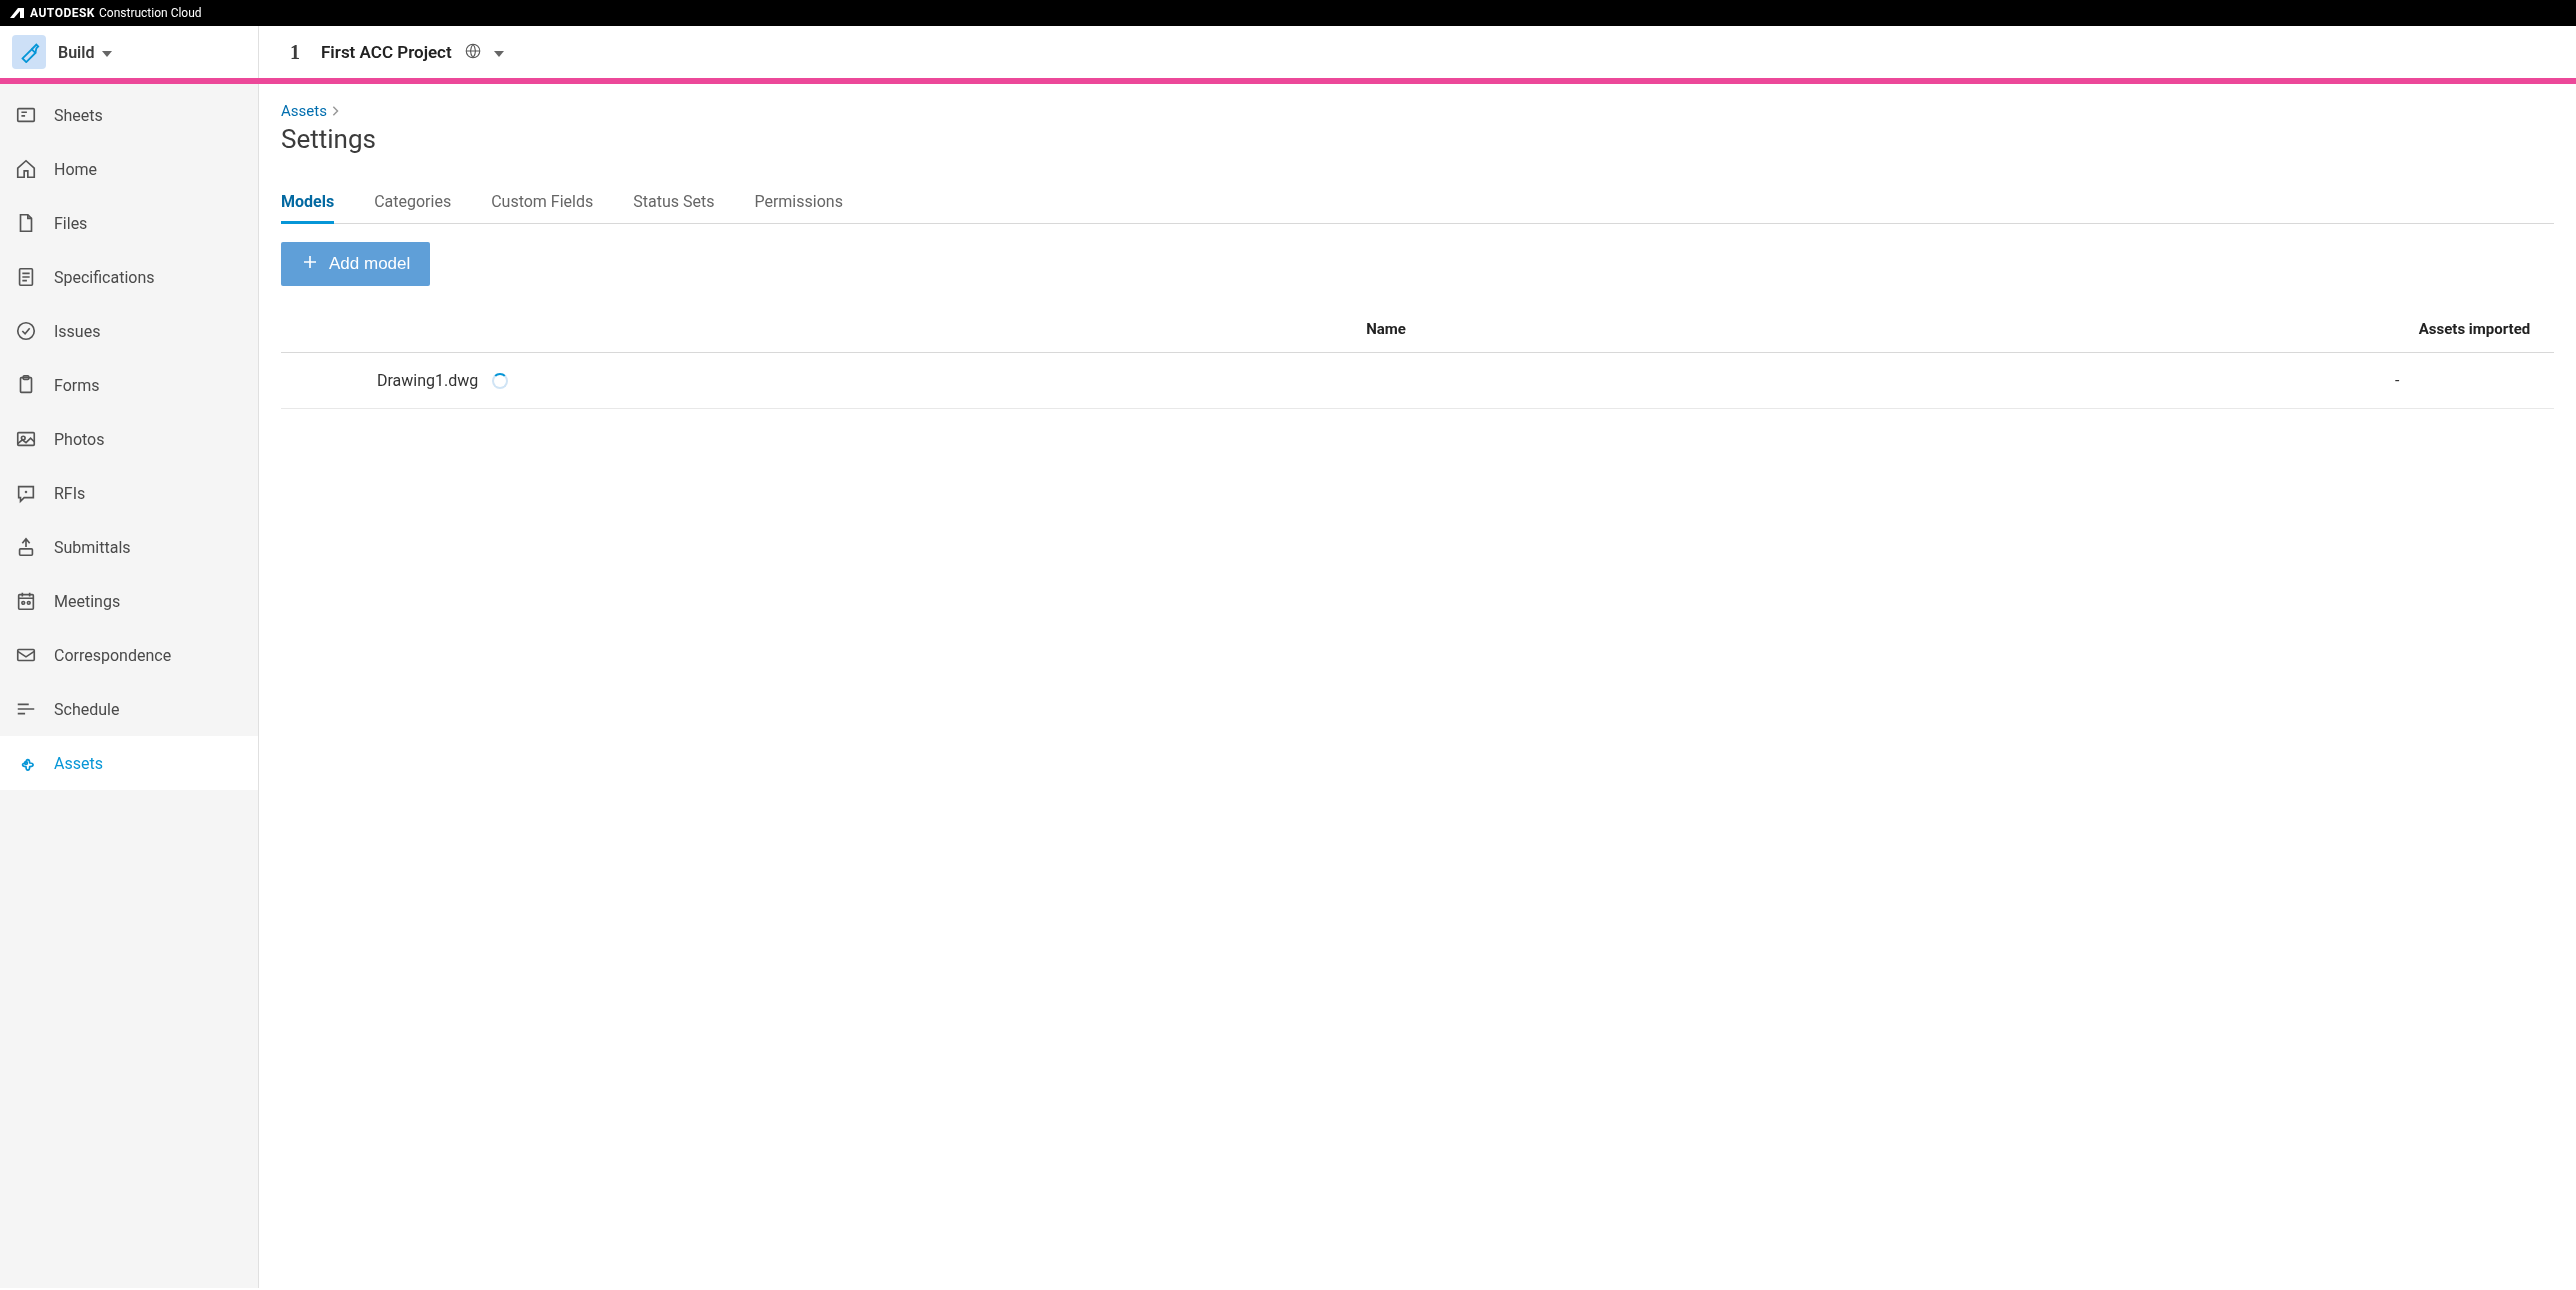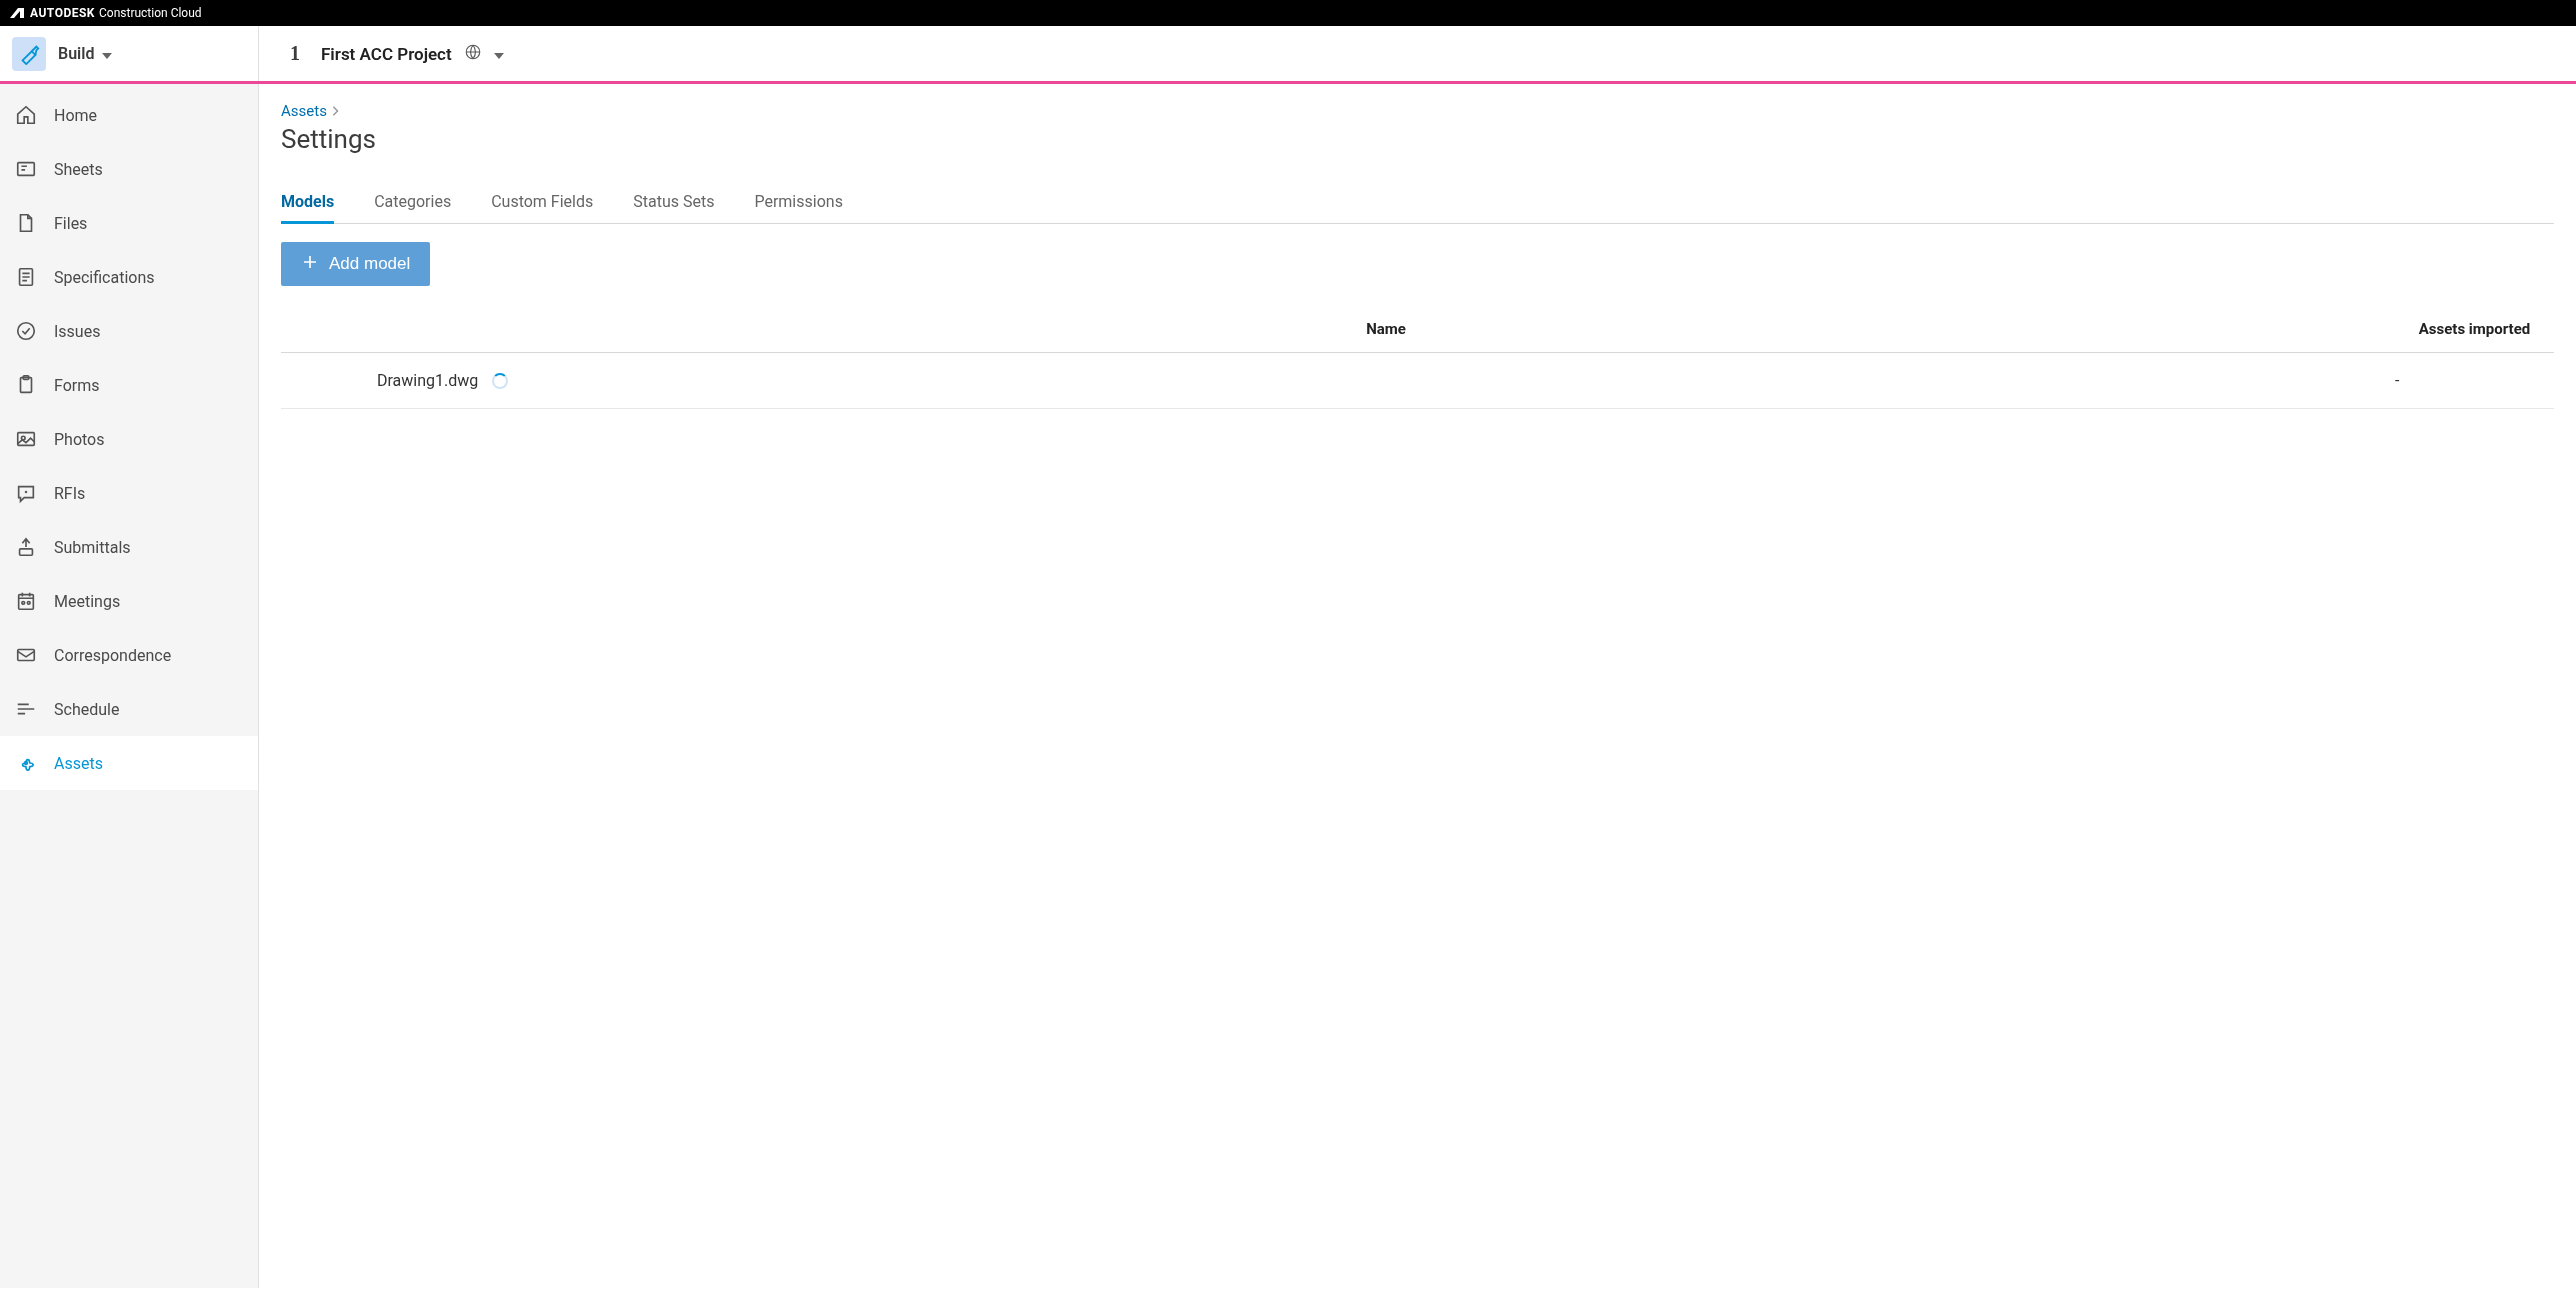--- a/index.html
+++ b/index.html
@@ -32,21 +32,21 @@
       letter-spacing: 0.5px;
       margin-right: 4px;
     }
     .top-bar .brand-light {
       font-weight: 400;
     }
     .header-bar {
       display: flex;
       align-items: center;
       height: 58px;
-      border-bottom: 3px solid #ec4899;
+      border-bottom: 6px solid #ec4899;
       background: #fff;
     }
     .product-switcher {
       display: flex;
       align-items: center;
       padding: 0 12px;
       width: 259px;
       height: 100%;
       border-right: 1px solid #e0e0e0;
     }
@@ -298,33 +298,33 @@
         </svg>
     </span>
   </div>
 </div>
 
 <div class="layout">
   <nav class="sidebar">
     <div class="sidebar-item">
       <span class="nav-icon">
         <svg width="22" height="22" viewBox="0 0 24 24" fill="none" stroke="#555" stroke-width="1.8">
-            <path d="M3 11 L12 3 L21 11 V21 H14 V14 H10 V21 H3 Z"></path>
-          </svg>
-      </span>
-      <span class="nav-label">Home</span>
-    </div>
-    <div class="sidebar-item">
-      <span class="nav-icon">
-        <svg width="22" height="22" viewBox="0 0 24 24" fill="none" stroke="#555" stroke-width="1.8">
             <rect x="3" y="5" width="18" height="14" rx="1"></rect>
             <path d="M7 9 h6 M7 13 h4"></path>
           </svg>
       </span>
       <span class="nav-label">Sheets</span>
+    </div>
+    <div class="sidebar-item">
+      <span class="nav-icon">
+        <svg width="22" height="22" viewBox="0 0 24 24" fill="none" stroke="#555" stroke-width="1.8">
+            <path d="M3 11 L12 3 L21 11 V21 H14 V14 H10 V21 H3 Z"></path>
+          </svg>
+      </span>
+      <span class="nav-label">Home</span>
     </div>
     <div class="sidebar-item">
       <span class="nav-icon">
         <svg width="22" height="22" viewBox="0 0 24 24" fill="none" stroke="#555" stroke-width="1.8">
             <path d="M6 3 h8 l4 4 v14 H6 Z"></path>
             <path d="M14 3 v4 h4"></path>
           </svg>
       </span>
       <span class="nav-label">Files</span>
     </div>

